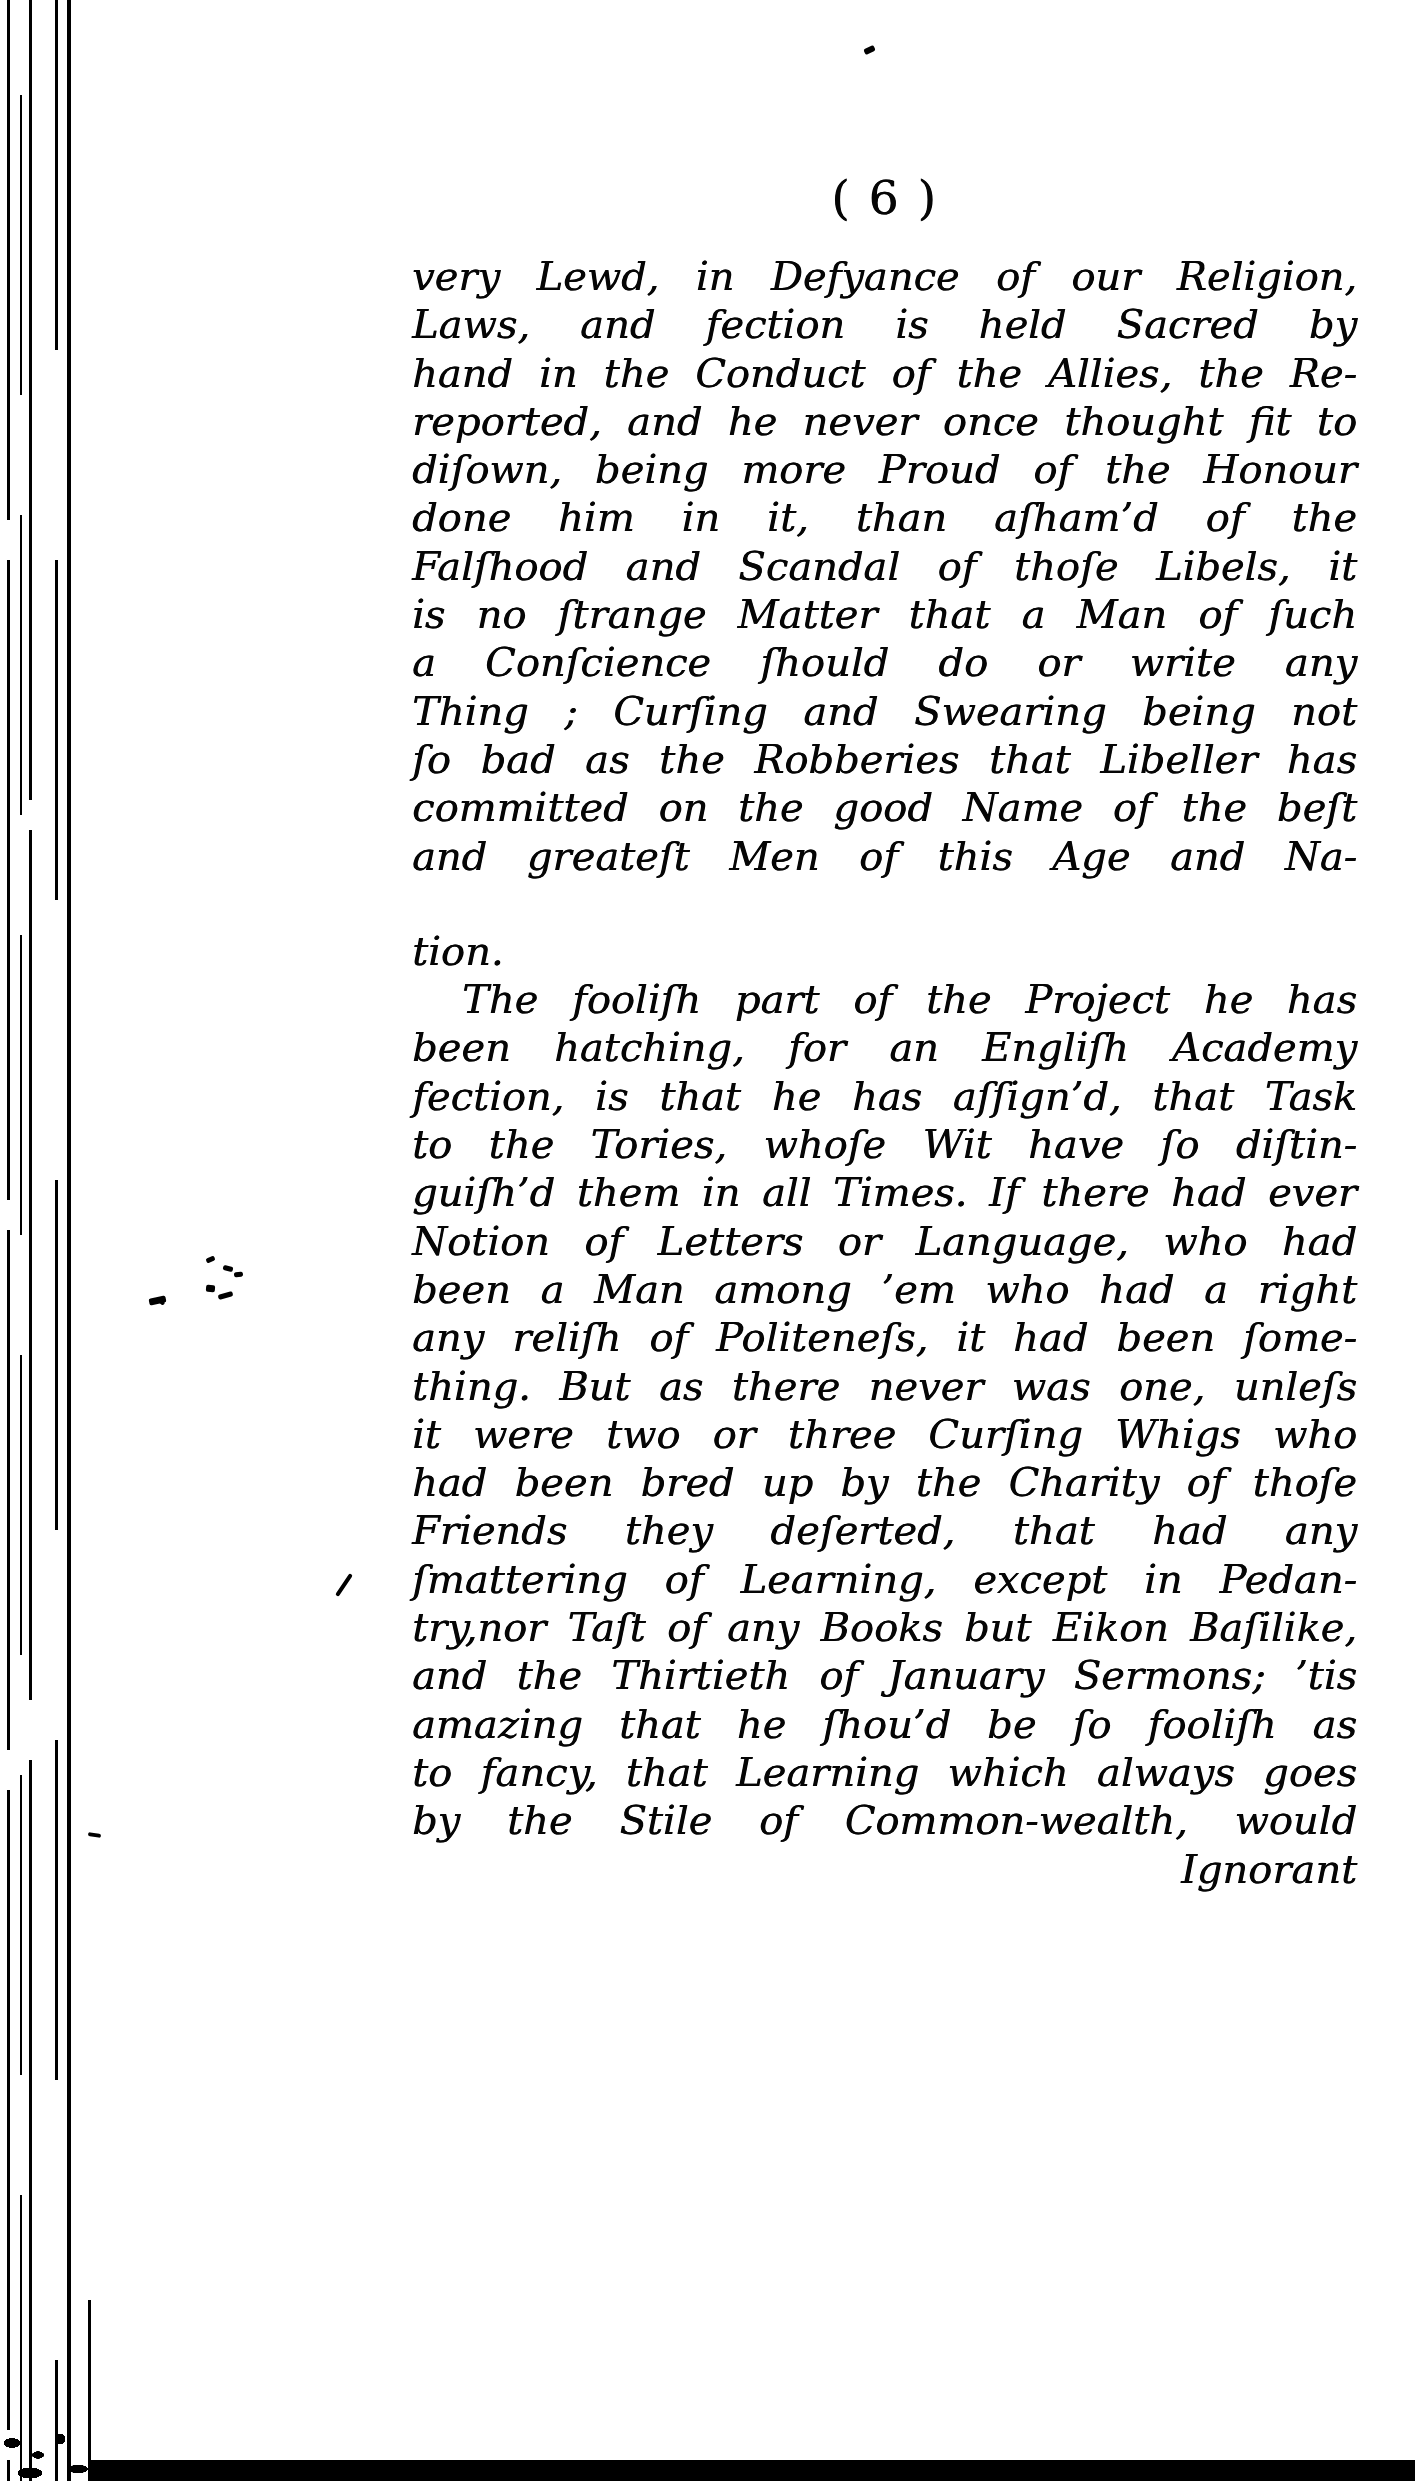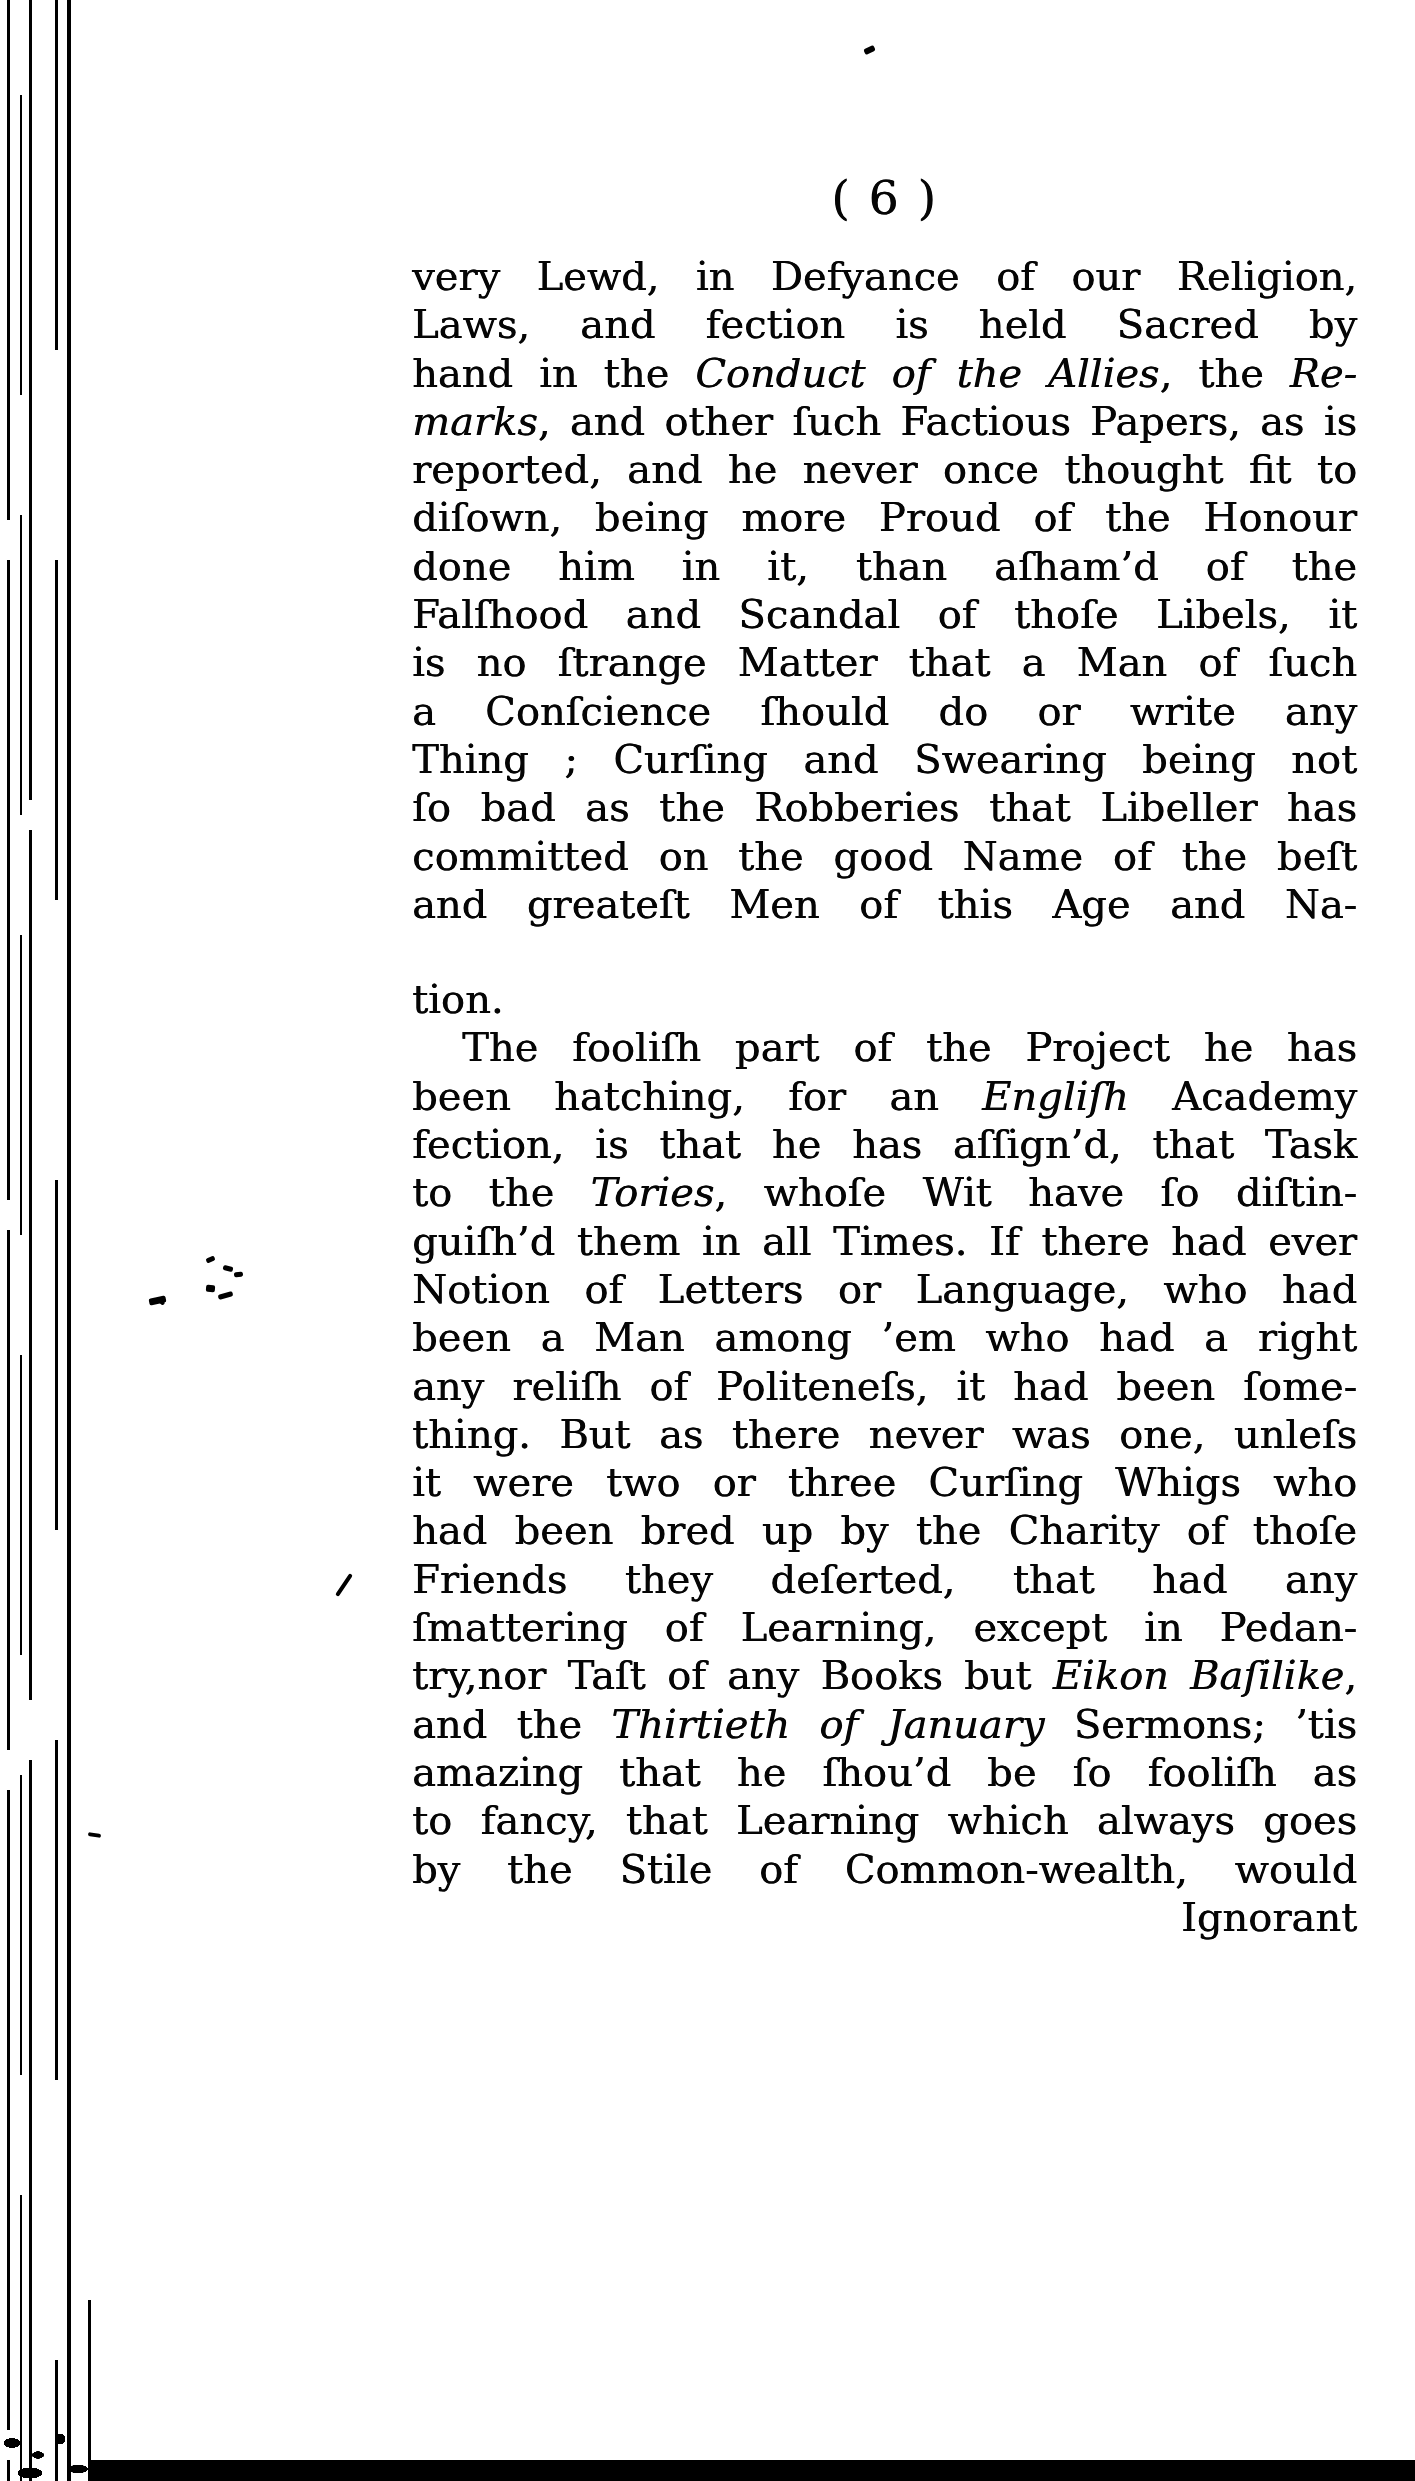--- a/index.html
+++ b/index.html
@@ -20,21 +20,21 @@
   }
   #text-block{
     position:absolute;left:412px;top:252px;width:945px;
   }
   .line{
     height:48.3px;line-height:48.3px;font-size:40px;
     text-align:justify;text-align-last:justify;
     white-space:nowrap;
     text-shadow:0.5px 0 0 currentColor;
   }
-  .line span{white-space:normal;}
+  .line span{white-space:normal;font-style:italic;}
   .line.indent{text-indent:50px;}
   .line.short{text-align-last:left;margin-top:47px;}
   .line.right{text-align-last:right;}
   .it{font-style:italic;}
   
   .vl{position:absolute;top:0;height:2481px;background-color:#000;}
   #vl1{left:7px;width:3px;
     background:repeating-linear-gradient(180deg,#000 0 520px,transparent 520px 560px,#000 560px 1200px,transparent 1200px 1230px);}
   #vl2{left:20px;width:2px;top:95px;height:2386px;
     background:repeating-linear-gradient(180deg,#000 0 300px,transparent 300px 420px);}
@@ -87,21 +87,20 @@
 <div class="mark" id="sp4"></div>
 <div class="mark" id="sp5"></div>
 <div class="mark" id="sp6"></div>
 <div class="mark" id="sp7"></div>
 
 <div id="page-header">( 6 )</div>
 <div id="text-block">
     <div class="line"><span>very Lewd, in Defyance of our Religion,</span></div>
     <div class="line"><span>Laws, and fection is held Sacred by</span></div>
     <div class="line"><span>hand in the </span><span class="it">Conduct of the Allies</span><span>, the </span><span class="it">Re-</span></div>
-    <div class="line"><span class="it">marks</span><span>, and other ſuch Factious Papers, as is</span></div>
     <div class="line"><span>reported, and he never once thought fit to</span></div>
     <div class="line"><span>diſown, being more Proud of the Honour</span></div>
     <div class="line"><span>done him in it, than aſham’d of the</span></div>
     <div class="line"><span>Falſhood and Scandal of thoſe Libels, it</span></div>
     <div class="line"><span>is no ſtrange Matter that a Man of ſuch</span></div>
     <div class="line"><span>a Conſcience ſhould do or write any</span></div>
     <div class="line"><span>Thing ; Curſing and Swearing being not</span></div>
     <div class="line"><span>ſo bad as the Robberies that Libeller has</span></div>
     <div class="line"><span>committed on the good Name of the beſt</span></div>
     <div class="line"><span>and greateſt Men of this Age and Na-</span></div>

